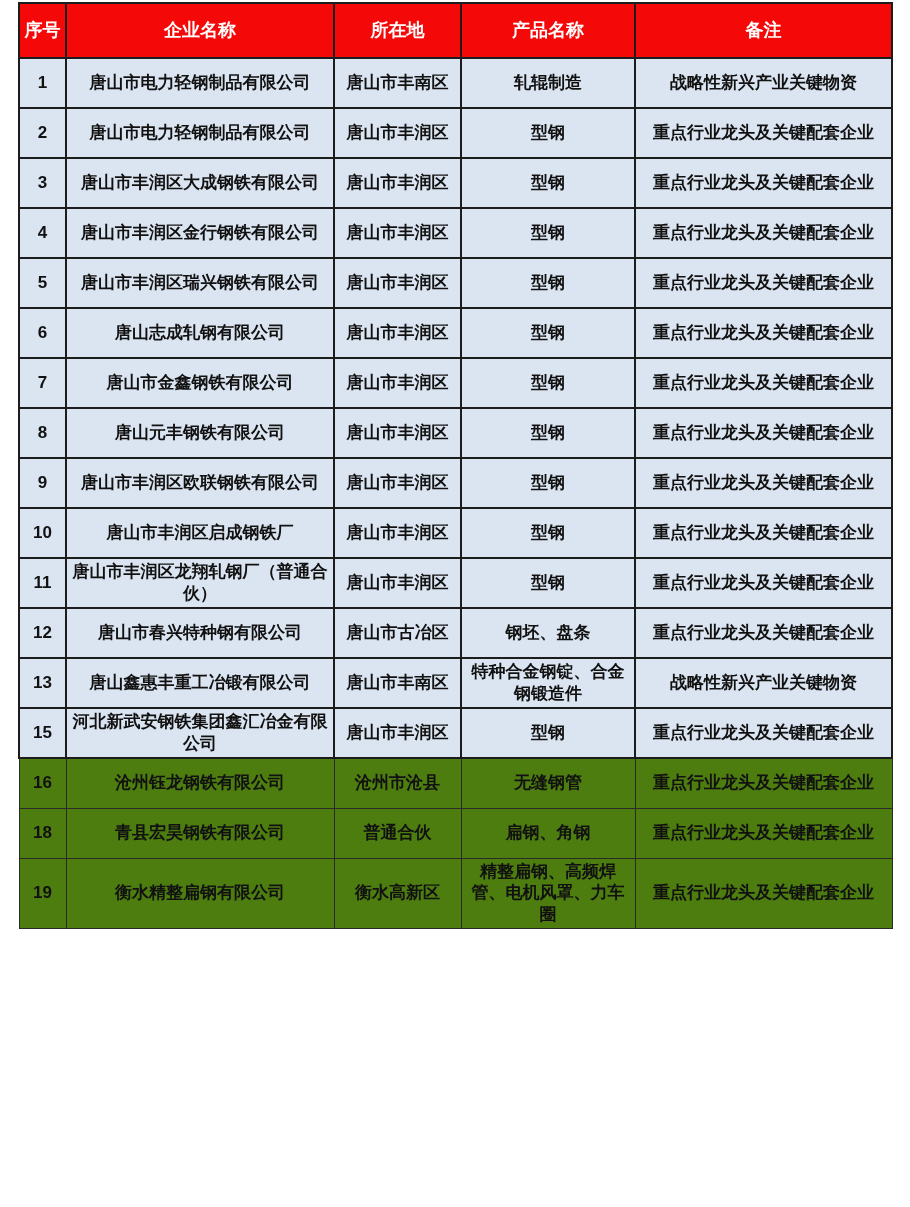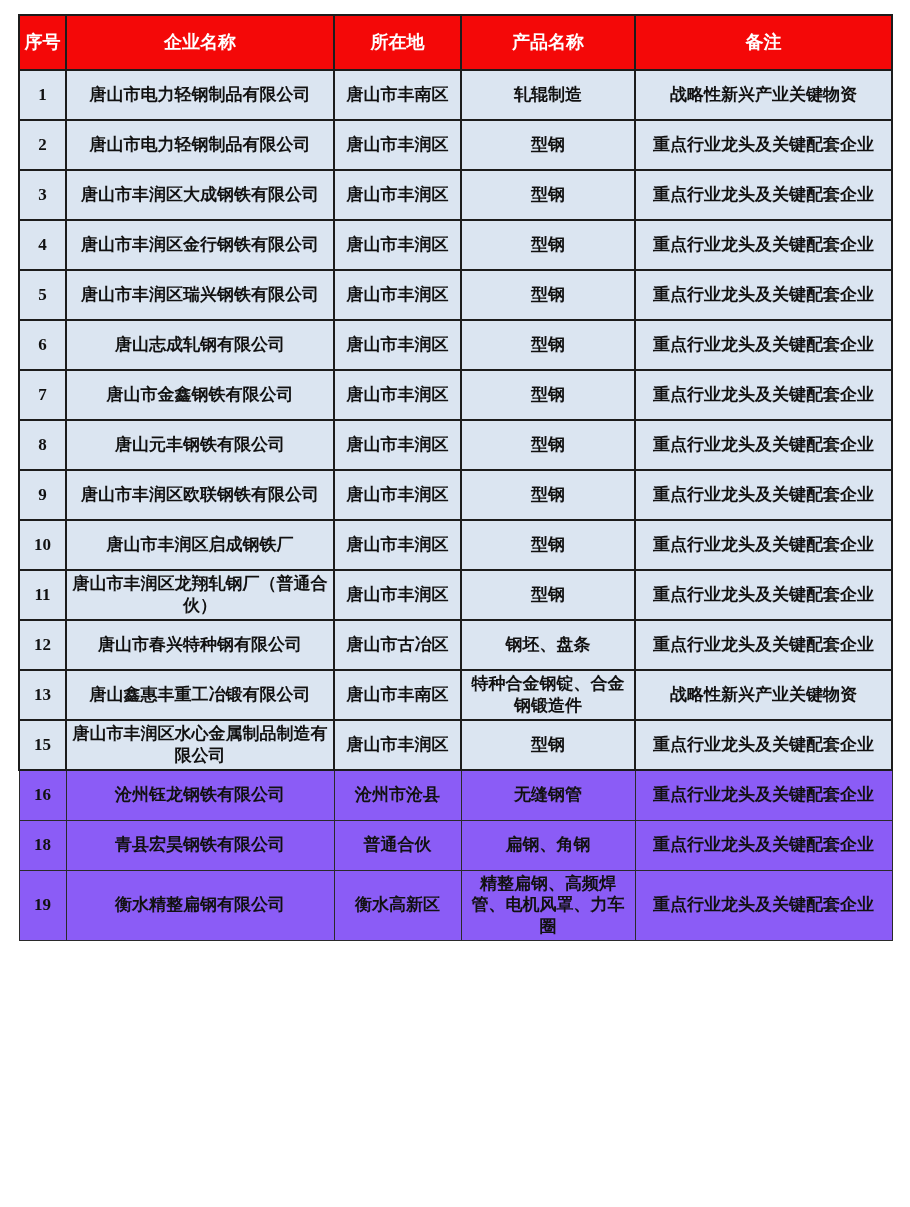--- a/index.html
+++ b/index.html
@@ -13,25 +13,24 @@
   .page {
     position: relative;
     width: 910px;
     height: 1207px;
     background: #ffffff;
     overflow: hidden;
   }
   table.roster {
     position: absolute;
     left: 18px;
-    top: 14px;
+    top: 2px;
     width: 873px;
     border-collapse: collapse;
     table-layout: fixed;
-    font-family: Liberation Serif, serif;
   }
   col.c-no       { width: 47px;  }
   col.c-company  { width: 268px; }
   col.c-location { width: 127px; }
   col.c-product  { width: 174px; }
   col.c-remark   { width: 257px; }
 
   th, td {
     text-align: center;
     vertical-align: middle;
@@ -52,21 +51,21 @@
     height: 50px;
     font-size: 17px;
     font-weight: 600;
     color: #111111;
   }
   tr.shaded td {
     background: #dbe5f1;
     border: 2px solid #1c1c1c;
   }
   tr.plain td {
-    background: #8b5cf6;
+    background: #4d7c0f;
     border: 1px solid #2a2a2a;
   }
 </style>
 </head>
 <body>
 
 <div class="page">
   <table class="roster">
     <colgroup>
       <col class="c-no">
@@ -171,21 +170,21 @@
         </tr>
         <tr class="shaded">
           <td>13</td>
           <td>唐山鑫惠丰重工冶锻有限公司</td>
           <td>唐山市丰南区</td>
           <td>特种合金钢锭、合金钢锻造件</td>
           <td>战略性新兴产业关键物资</td>
         </tr>
         <tr class="shaded">
           <td>15</td>
-          <td>唐山市丰润区水心金属制品制造有限公司</td>
+          <td>河北新武安钢铁集团鑫汇冶金有限公司</td>
           <td>唐山市丰润区</td>
           <td>型钢</td>
           <td>重点行业龙头及关键配套企业</td>
         </tr>
         <tr class="plain">
           <td>16</td>
           <td>沧州钰龙钢铁有限公司</td>
           <td>沧州市沧县</td>
           <td>无缝钢管</td>
           <td>重点行业龙头及关键配套企业</td>

